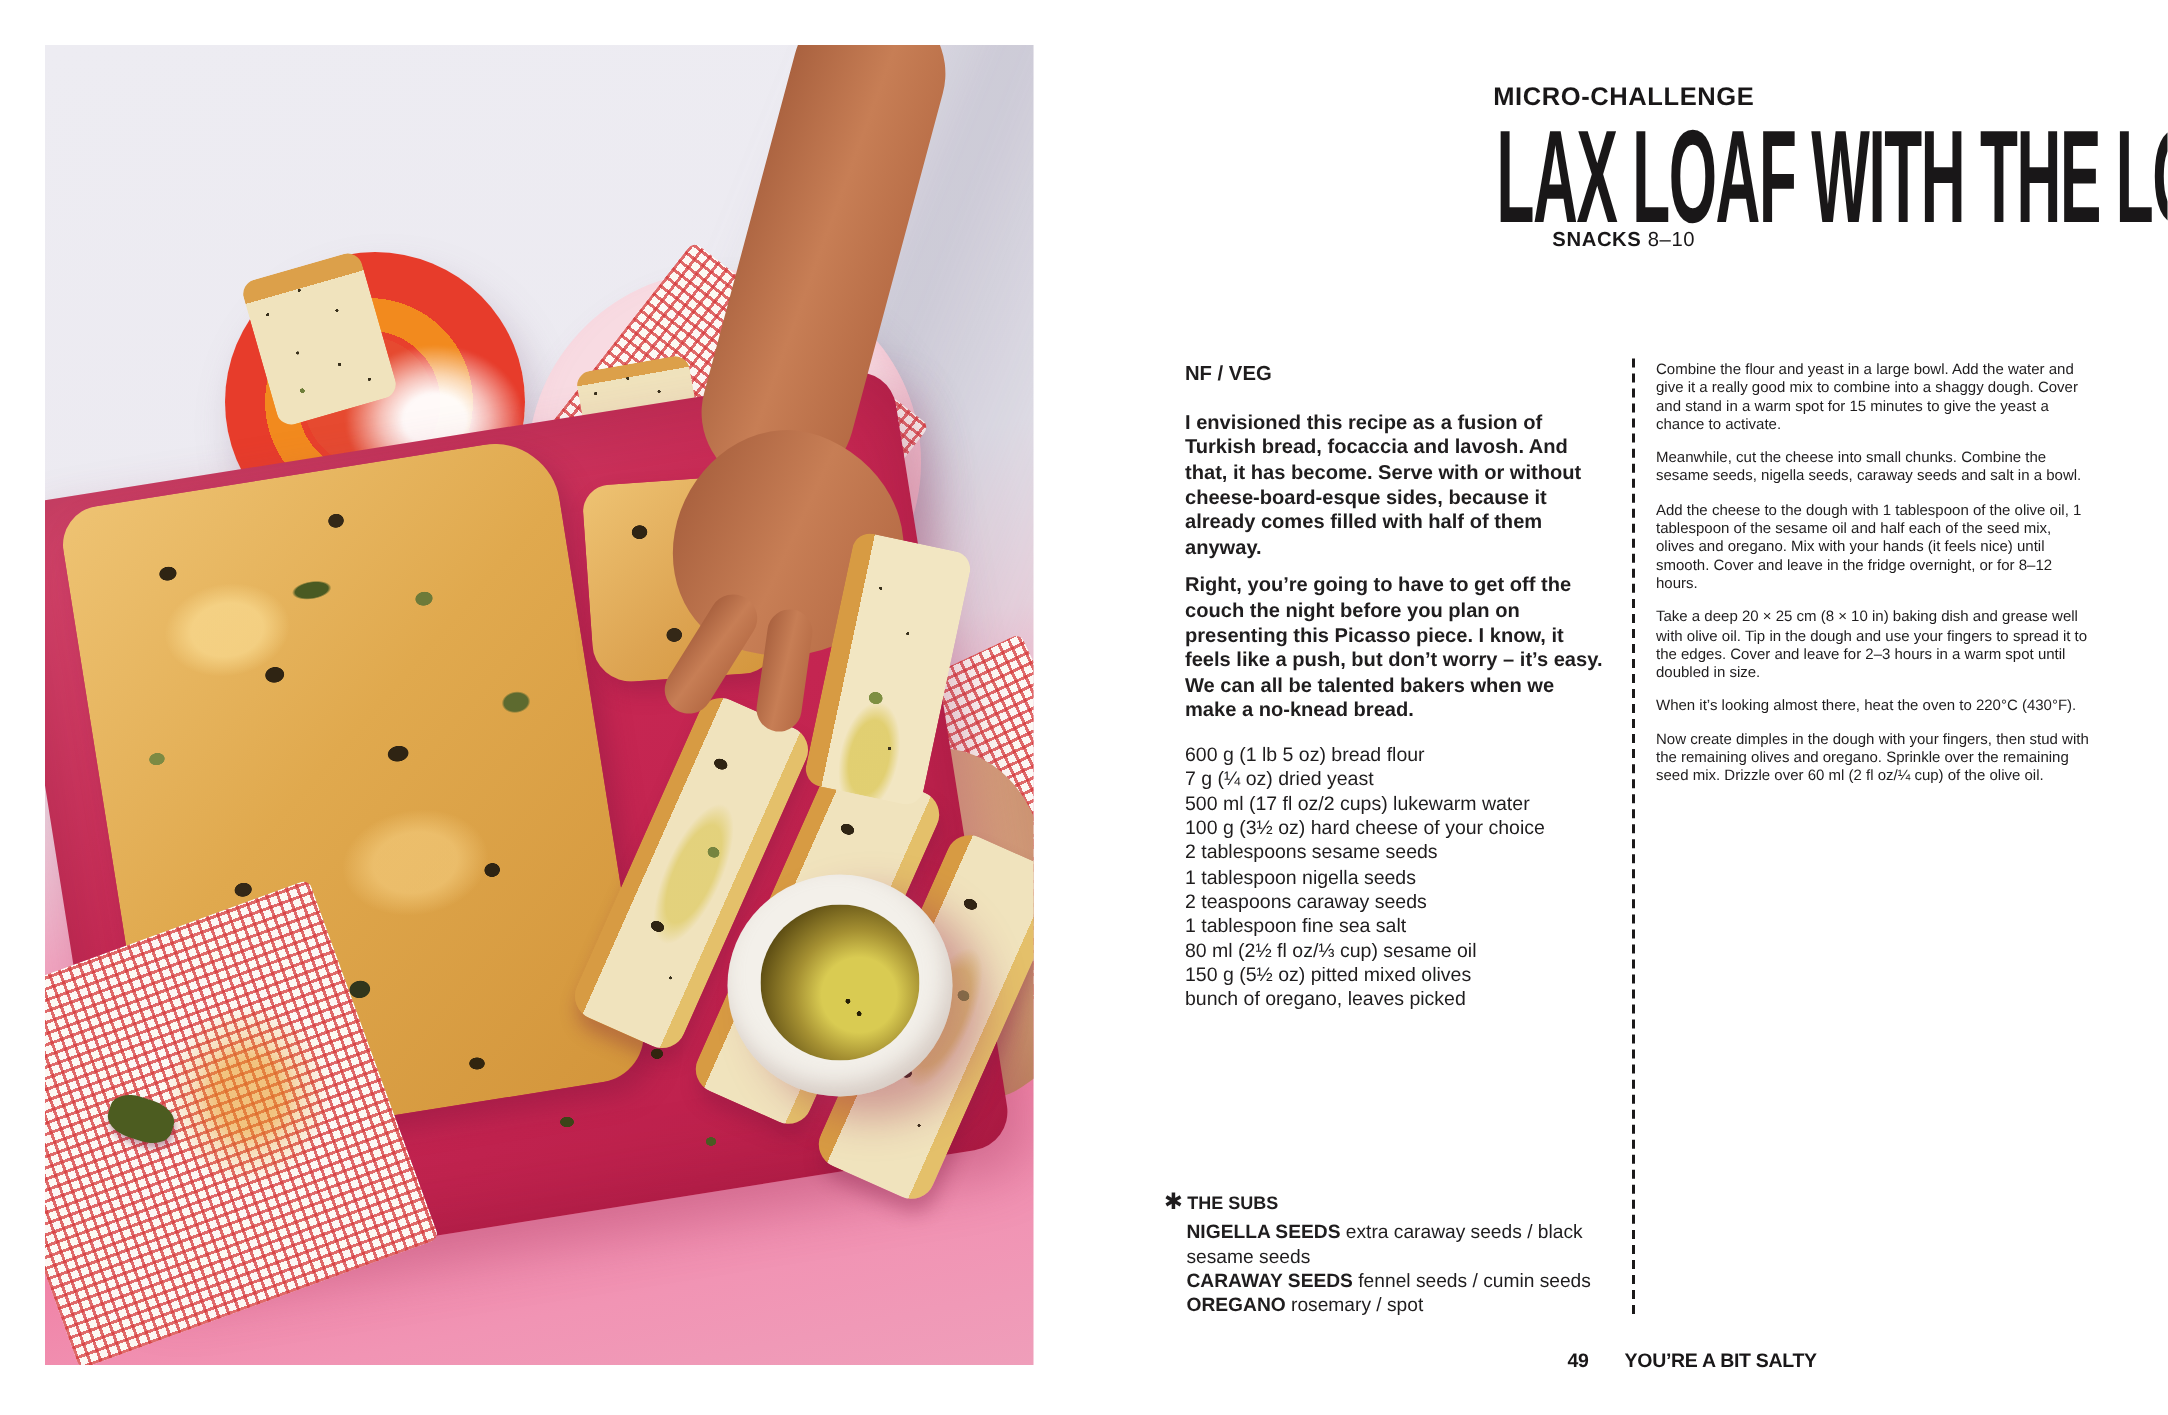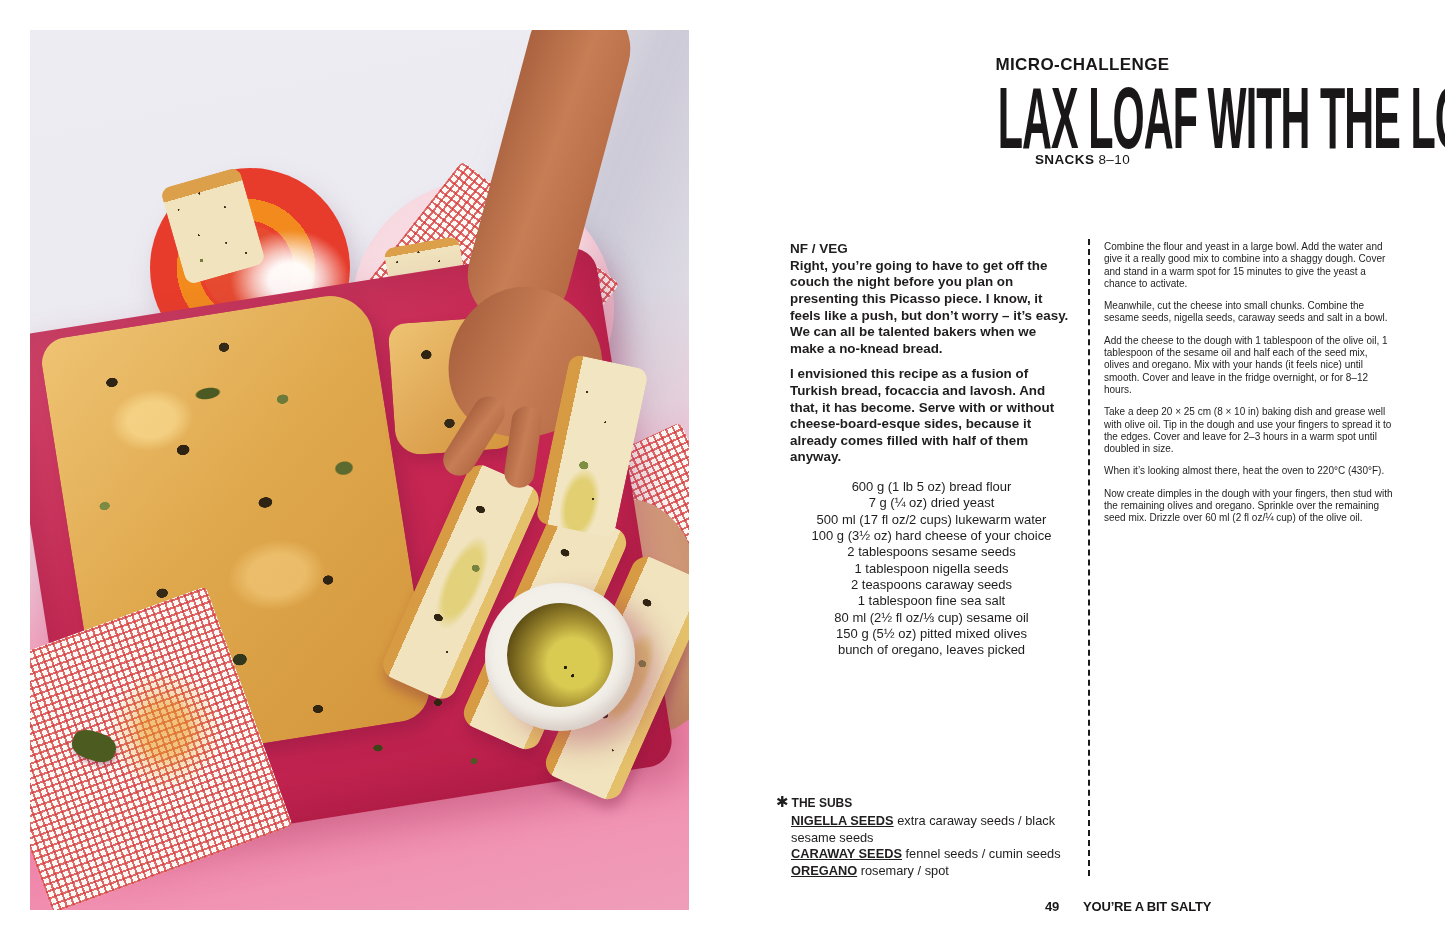--- a/index.html
+++ b/index.html
@@ -132,30 +132,30 @@
     background:#4c5c20;box-shadow:2px 3px 4px rgba(120,20,60,.4);}
   
   .header{position:absolute;left:720px;top:0;width:725px;text-align:center;}
   .kicker{position:absolute;left:0;right:0;top:55px;font-size:17px;font-weight:bold;letter-spacing:.4px;color:#191718;}
   .title{position:absolute;left:0;right:0;top:74px;white-space:nowrap;}
   .title span{display:inline-block;font-size:88px;line-height:1;font-weight:bold;letter-spacing:-2px;
     transform:scaleX(.47);transform-origin:center;color:#191718;}
   .serving{position:absolute;left:0;right:0;top:152px;font-size:13.5px;letter-spacing:.4px;color:#191718;}
   .serving .lbl{font-weight:bold;}
   .col-left{position:absolute;left:790px;top:241px;width:283px;font-size:13.2px;line-height:1.24;}
-  .dietary{font-weight:bold;font-size:13.5px;margin-bottom:0;}
+  .dietary{font-weight:bold;font-size:13.5px;margin-bottom:16px;}
   .intro-p{font-weight:bold;font-size:13.4px;margin:0 0 9px 0;}
   .ingredients{list-style:none;margin:13px 0 0 0;padding:0;}
-  .ingredients li{padding-left:13px;text-indent:-13px;font-size:13px;line-height:1.255;text-align:center;}
+  .ingredients li{padding-left:13px;text-indent:-13px;font-size:13px;line-height:1.255;}
   .subs{position:absolute;left:776px;top:792px;width:302px;font-size:12.8px;line-height:1.28;}
   .subs-star{font-size:15px;font-weight:bold;margin-right:3px;}
   .subs-title{font-weight:bold;font-size:12px;margin-top:32px;}
   .subs-items{padding-left:15px;margin-top:2px;}
   .sub-item{margin:0;}
-  .sub-item b{font-weight:bold;text-decoration:underline;}
+  .sub-item b{font-weight:bold;}
   .divider{position:absolute;left:1088px;top:239px;height:637px;border-left:2px dashed #1b191a;}
   .col-right{position:absolute;left:1104px;top:241px;width:290px;}
   .step{margin:0 0 10px 0;font-size:10px;line-height:1.23;}
   .footer{position:absolute;left:1045px;top:899px;display:flex;gap:24px;align-items:baseline;
     font-weight:bold;font-size:13px;letter-spacing:-.2px;color:#191718;}
 </style>
 </head>
 <body>
 
 <div class="photo" role="img" aria-label="Olive and cheese focaccia loaf with cut slices on a crimson tray; hands tear a piece over red gingham napkins beside a red plate with salt, a pink paper plate of bread chunks and a bowl of olive oil on a pink ombre surface">
@@ -198,23 +198,23 @@
   <div class="serving">
     <span class="lbl">SNACKS</span>
     <span>8–10</span>
   </div>
 </div>
 
 <div class="col-left">
   <div class="dietary">NF / VEG</div>
   <div>
 
+      <p class="intro-p">I envisioned this recipe as a fusion of Turkish bread, focaccia and lavosh. And that, it has become. Serve with or without cheese-board-esque sides, because it already comes filled with half of them anyway.</p>
+
       <p class="intro-p">Right, you’re going to have to get off the couch the night before you plan on presenting this Picasso piece. I know, it feels like a push, but don’t worry – it’s easy. We can all be talented bakers when we make a no-knead bread.</p>
-
-      <p class="intro-p">I envisioned this recipe as a fusion of Turkish bread, focaccia and lavosh. And that, it has become. Serve with or without cheese-board-esque sides, because it already comes filled with half of them anyway.</p>
     </div>
   <ul class="ingredients">
 
       <li>600 g (1 lb 5 oz) bread flour</li>
 
       <li>7 g (¼ oz) dried yeast</li>
 
       <li>500 ml (17 fl oz/2 cups) lukewarm water</li>
 
       <li>100 g (3½ oz) hard cheese of your choice</li>

